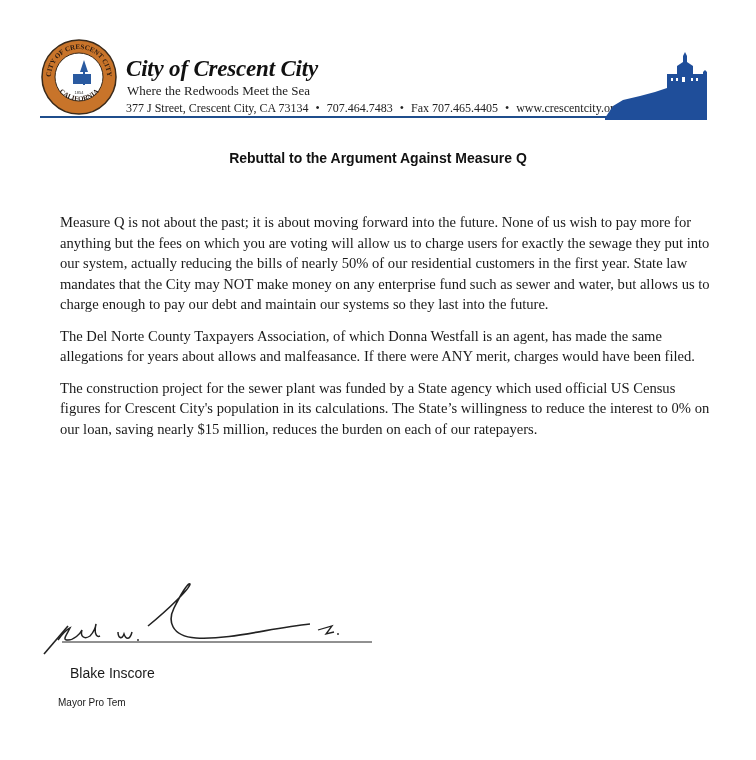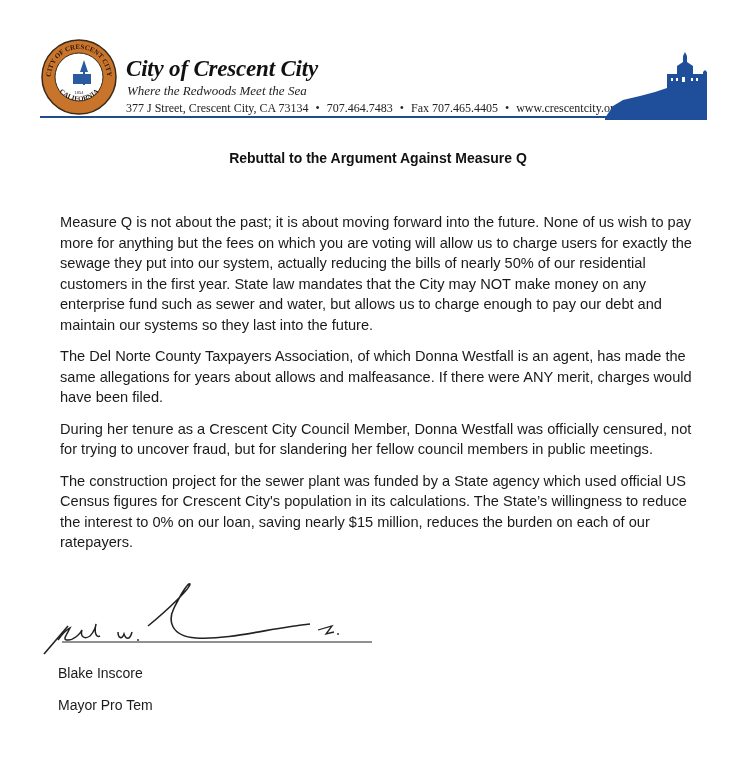--- a/index.html
+++ b/index.html
@@ -1,30 +1,30 @@
 <!DOCTYPE html>
 <html><head>
   <meta charset="utf-8">
   <style>
     html, body { margin: 0; padding: 0; background: #ffffff; }
     body { width: 756px; height: 760px; position: relative; overflow: hidden; font-family: "Liberation Sans", sans-serif; color: #1a1a1a; }
     .letterhead { position: absolute; left: 0; top: 0; width: 756px; height: 125px; }
     .seal { position: absolute; left: 40px; top: 38px; width: 78px; height: 78px; }
     .org-name { position: absolute; left: 126px; top: 56px; font-family: "Liberation Serif", serif; font-style: italic; font-weight: bold; font-size: 23px; color: #111; letter-spacing: -0.2px; }
-    .org-tagline { position: absolute; left: 127px; top: 83px; font-family: "Liberation Serif", serif; font-style: italic; font-size: 13px; color: #222; }
+    .org-tagline { position: absolute; left: 127px; top: 83px; font-family: "Liberation Serif", serif; font-size: 13px; color: #222; }
     .org-contact { position: absolute; left: 126px; top: 101px; font-family: "Liberation Serif", serif; font-size: 12px; color: #222; white-space: nowrap; }
     .org-contact .sep { margin: 0 7px; }
     .rule { position: absolute; left: 40px; top: 116px; width: 580px; height: 2px; background: #1f4e8c; }
     .lighthouse { position: absolute; left: 605px; top: 48px; width: 130px; height: 72px; }
     .title { position: absolute; left: 0; top: 150px; width: 756px; text-align: center; font-weight: bold; font-size: 14px; color: #111; }
     .body { position: absolute; left: 60px; top: 212px; width: 650px; font-size: 14.6px; line-height: 20.5px; color: #1a1a1a; }
-    .body p { margin: 0 0 11px 0; }
+    .body p { margin: 0 0 11px 0; font-family: Liberation Serif, serif; }
     .signature { position: absolute; left: 40px; top: 578px; width: 340px; height: 80px; }
-    .signer-name { position: absolute; left: 58px; top: 665px; font-size: 14px; }
-    .signer-title { position: absolute; left: 58px; top: 697px; font-size: 14px; }
+    .signer-name { position: absolute; left: 70px; top: 665px; font-size: 14px; }
+    .signer-title { position: absolute; left: 58px; top: 697px; font-size: 10px; }
   </style>
 </head>
 <body>
 
 <div class="letterhead">
   <svg class="seal" viewBox="0 0 78 78">
     <defs>
       <path id="topArc" d="M 11 39 A 28 28 0 0 1 67 39"></path>
       <path id="botArc" d="M 14 44 A 26 26 0 0 0 64 44"></path>
     </defs>
@@ -54,21 +54,20 @@
     <rect x="86" y="30" width="2" height="3" fill="#ffffff"></rect>
     <rect x="91" y="30" width="2" height="3" fill="#ffffff"></rect>
   </svg>
 </div>
 
 <div class="title">Rebuttal to the Argument Against Measure Q</div>
 
 <div class="body">
   <p>Measure Q is not about the past; it is about moving forward into the future. None of us wish to pay more for anything but the fees on which you are voting will allow us to charge users for exactly the sewage they put into our system, actually reducing the bills of nearly 50% of our residential customers in the first year.   State law mandates that the City may NOT make money on any enterprise fund such as sewer and water, but allows us to charge enough to pay our debt and maintain our systems so they last into the future.</p>
   <p>The Del Norte County Taxpayers Association, of which Donna Westfall is an agent, has made the same allegations for years about allows and malfeasance.  If there were ANY merit, charges would have been filed.</p>
-  <p>During her tenure as a Crescent City Council Member, Donna Westfall was officially censured, not for trying to uncover fraud, but for slandering her fellow council members in public meetings.</p>
   <p>The construction project for the sewer plant was funded by a State agency which used official US Census figures for Crescent City's population in its calculations.  The State’s willingness to reduce the interest to 0% on our loan, saving nearly $15 million, reduces the burden on each of our ratepayers.</p>
 </div>
 
 <svg class="signature" viewBox="0 0 340 80">
   <path d="M 4 76 L 28 48" stroke="#222" stroke-width="1.6" fill="none"></path>
   <path d="M 18 62 C 22 56 26 52 30 50 C 26 58 22 62 28 62 C 34 62 40 56 42 52 C 40 58 44 62 50 58 C 54 54 56 48 56 46 C 54 54 56 60 60 58" stroke="#222" stroke-width="1.5" fill="none"></path>
   <path d="M 78 54 C 78 60 82 62 84 56 C 86 62 90 62 92 54" stroke="#222" stroke-width="1.5" fill="none"></path>
   <circle cx="98" cy="62" r="0.9" fill="#222"></circle>
   <path d="M 108 48 C 130 30 150 10 150 6 C 148 4 140 18 134 30 C 128 42 130 58 156 60 C 190 62 230 50 270 46" stroke="#222" stroke-width="1.6" fill="none"></path>
   <path d="M 278 52 L 292 48 L 286 56 L 294 54" stroke="#222" stroke-width="1.3" fill="none"></path>

